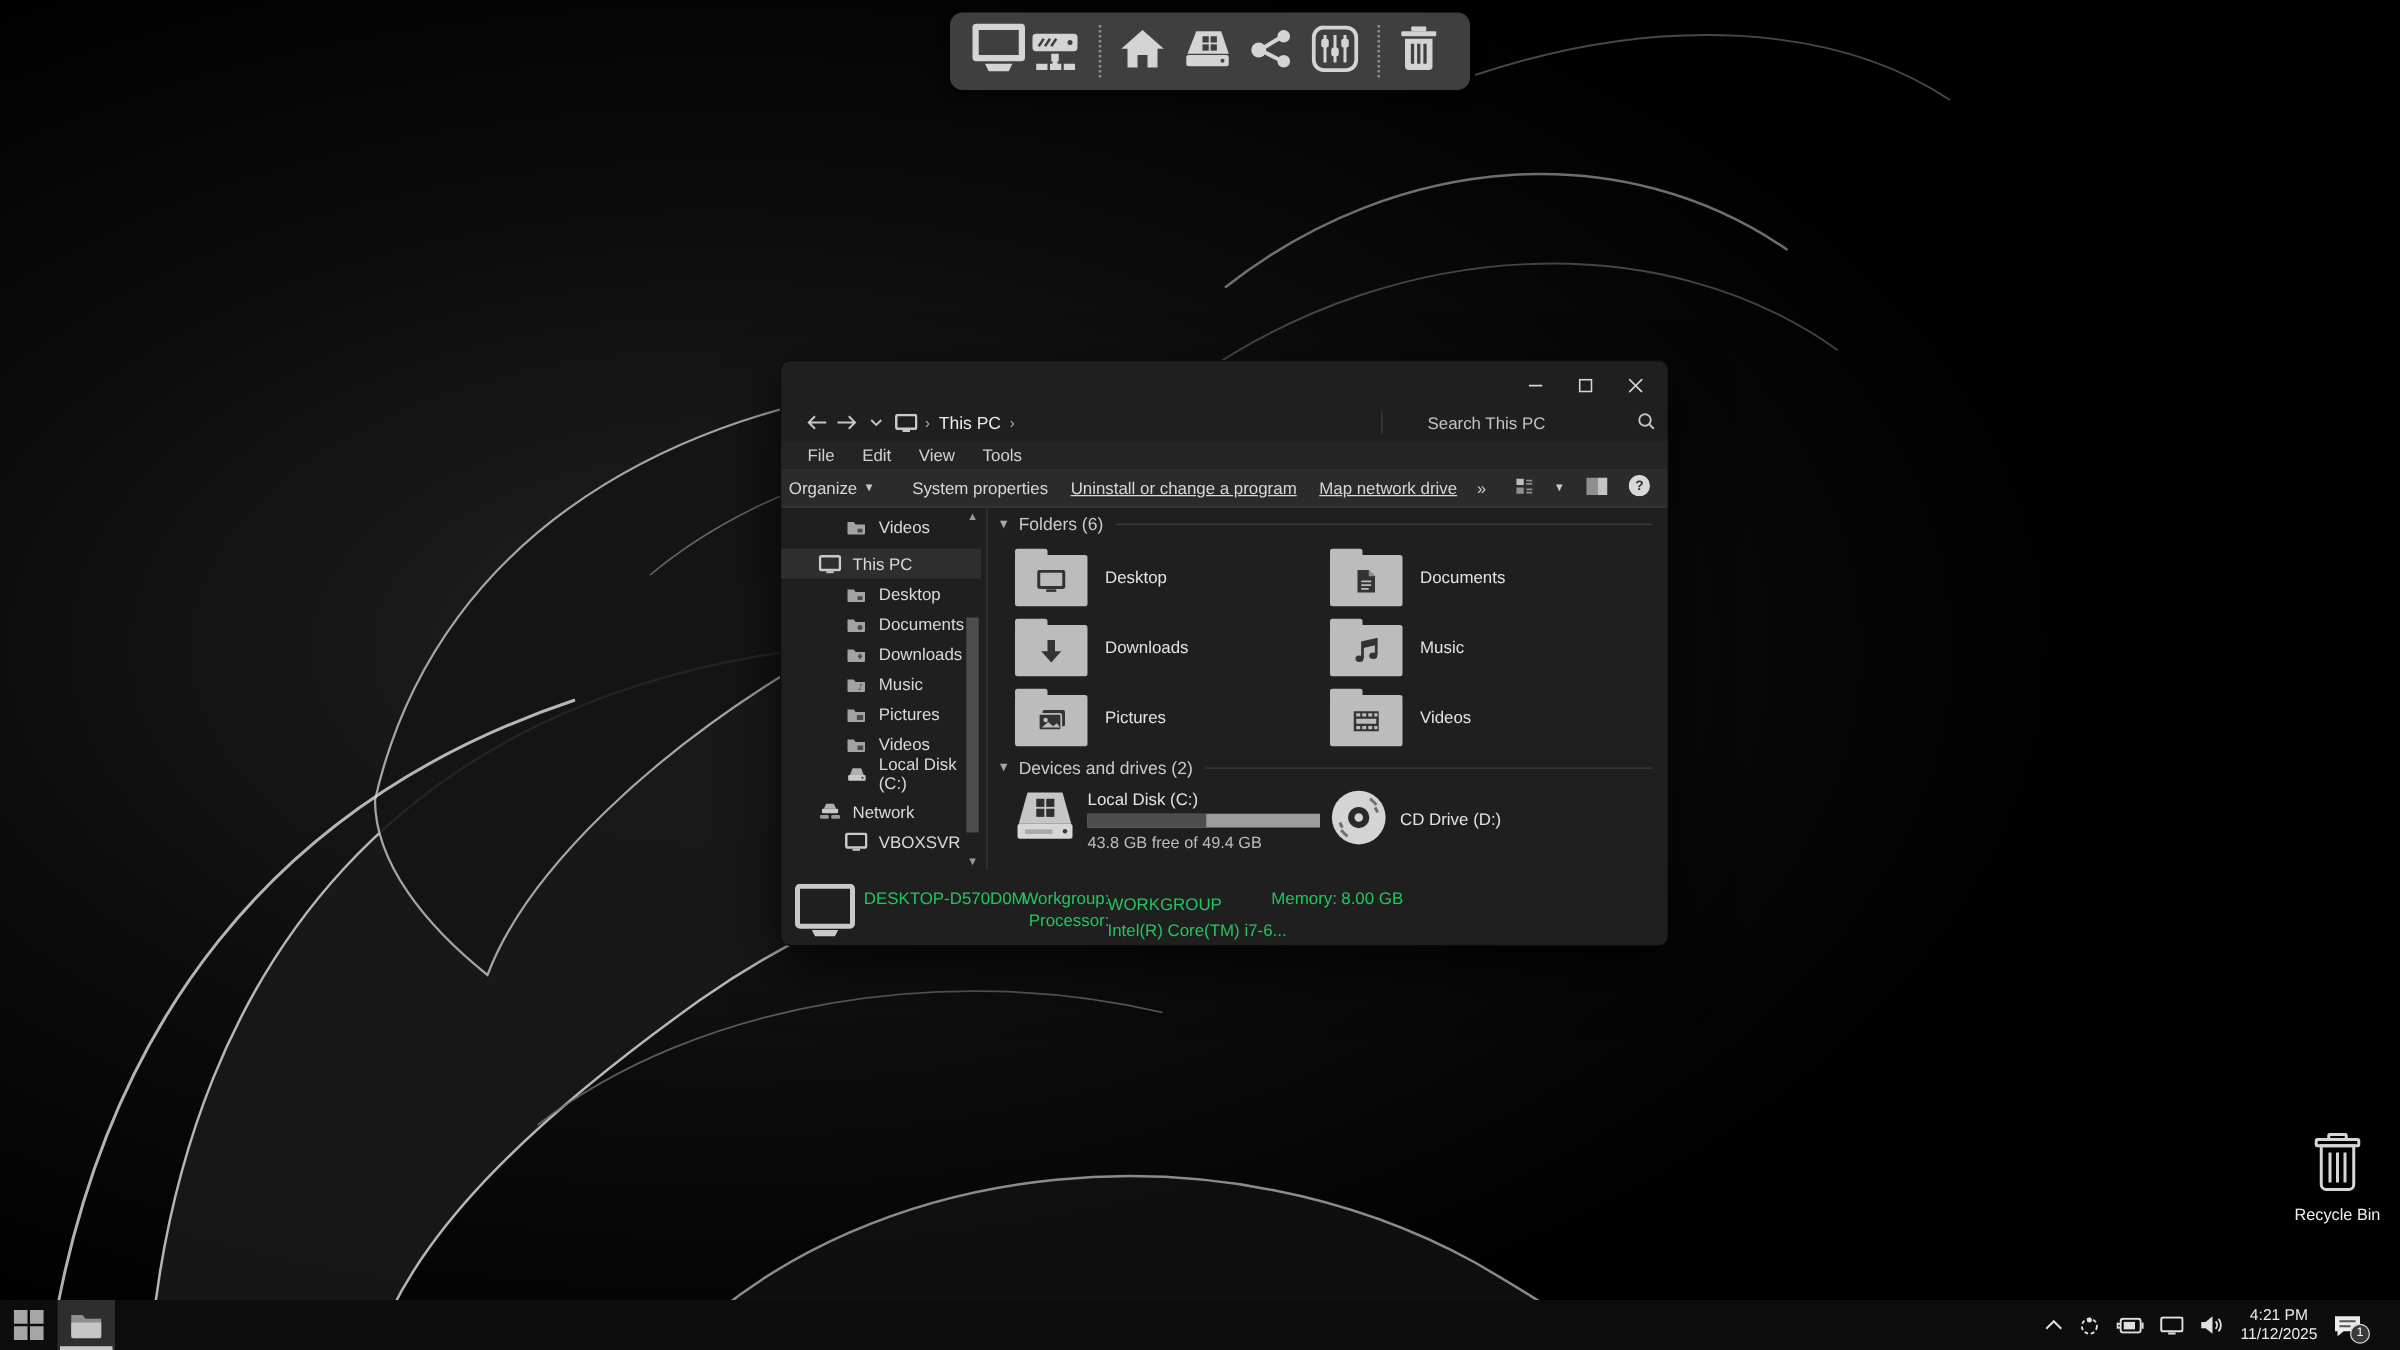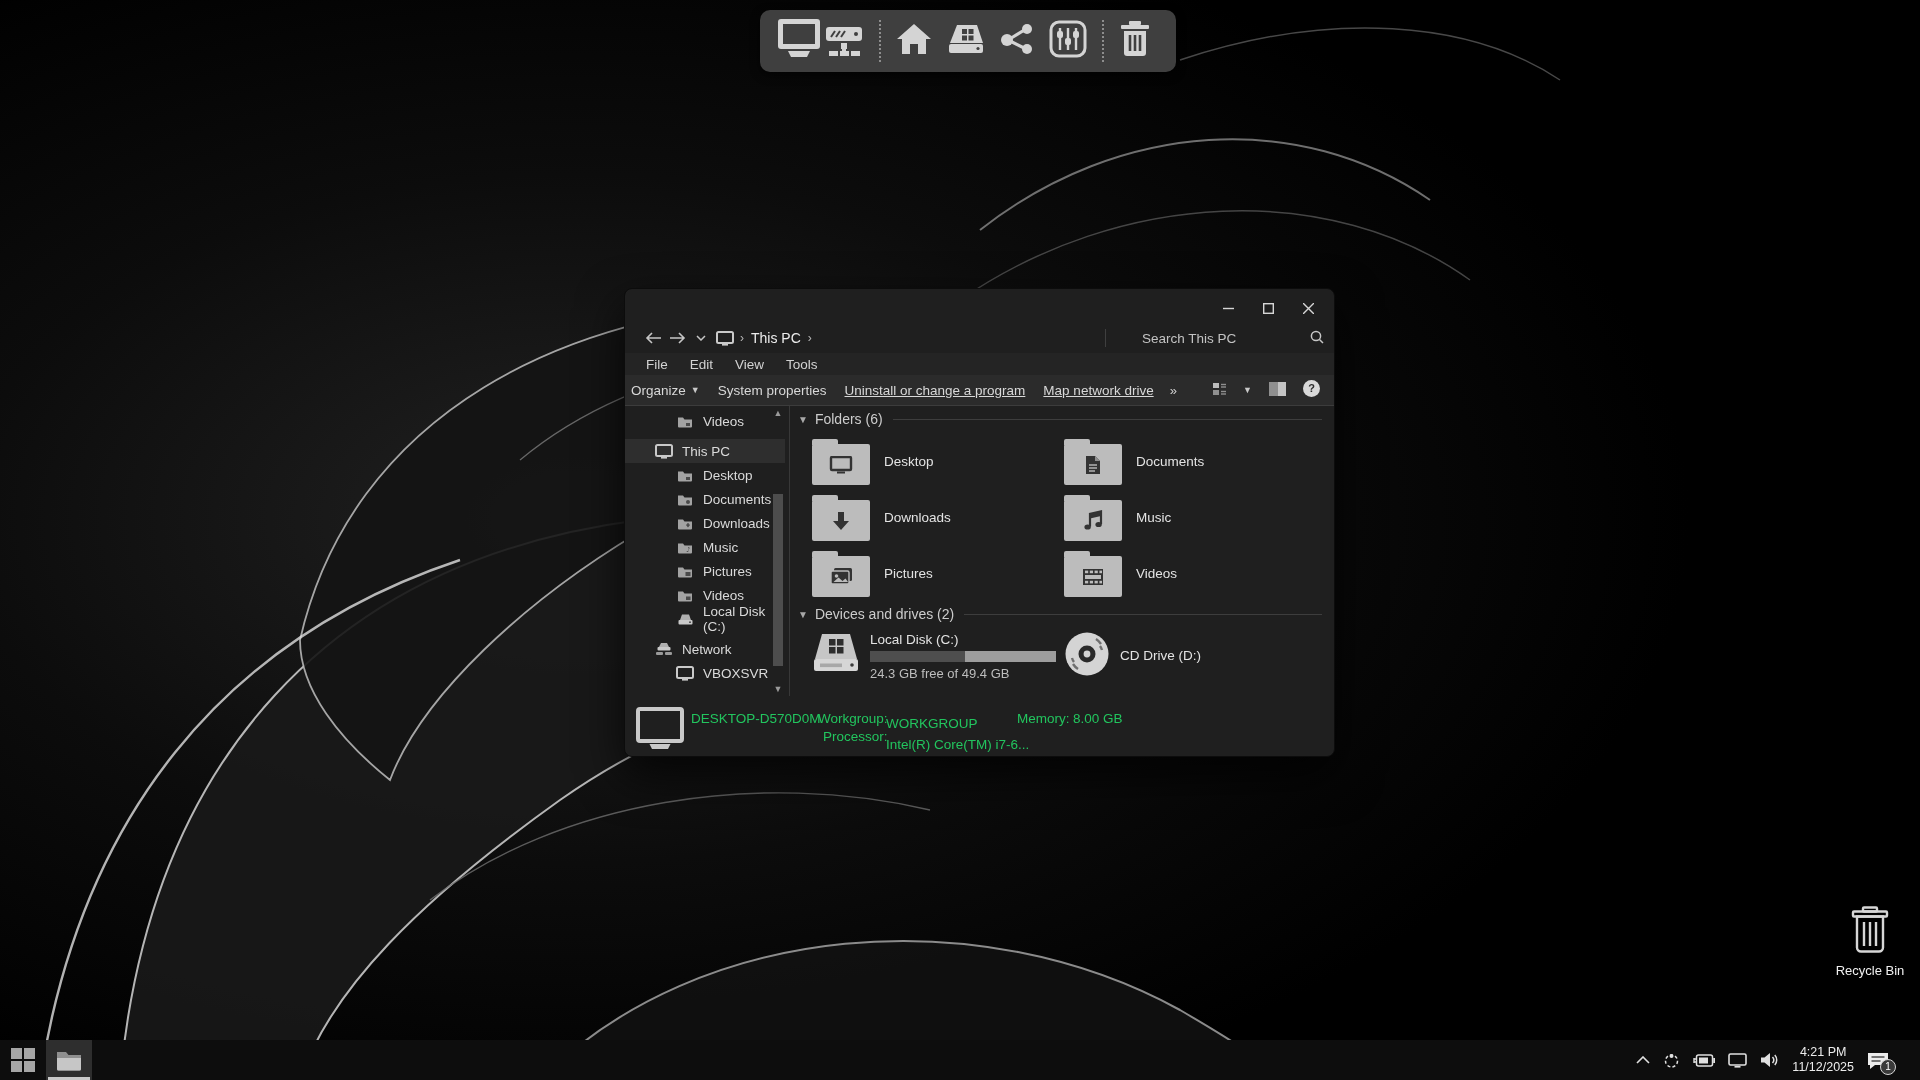--- a/index.html
+++ b/index.html
@@ -27,21 +27,21 @@
   .crumb { color:#ececec; margin:0 4px; }
   .crumb-sep { color:#b5b5b5; font-size:12px; margin:0 3px; }
   .search-sep { width:1px; height:18px; background:#3f3f3f; margin-left:auto; }
   .searchbox { width:218px; display:flex; align-items:center; padding-left:36px; }
   .search-ph { color:#c3c3c3; font-size:13.5px; flex:1; }
   .menurow { height:22px; display:flex; align-items:center; gap:22px; padding-left:21px;
     font-size:13.5px; color:#d2d2d2; background:#242424; }
   .toolbar { height:31px; background:#2b2b2b; border-bottom:1px solid #3c3c3c;
     display:flex; align-items:center; padding:0 14px 0 6px; font-size:13.5px; color:#d8d8d8; gap:14px; }
   .tb-btn { display:flex; align-items:center; gap:5px; white-space:nowrap; }
-  .tb-gap1 { margin-left:4px; } .tb-gap2 { margin-left:4px;text-decoration:underline; }
+  .tb-gap1 { margin-left:16px; } .tb-gap2 { margin-left:4px;text-decoration:underline; }
   .tb-right { margin-left:auto; display:flex; align-items:center; gap:17px; }
   .caret { font-size:9px; color:#c9c9c9; }
   .overflow-chevron { font-size:13px; color:#cfcfcf; margin-left:2px; }
 
   .window-body { display:flex; height:290px; position:relative; }
   .sidebar { width:164px; position:relative; padding-top:3px; font-size:13.5px; }
   .side-item { height:24px; display:flex; align-items:center; gap:9px; color:#dadada; width:160px; }
   .side-item .ic { width:18px; display:flex; justify-content:center; flex:none; }
   .lvl1 { padding-left:30px; } .lvl2 { padding-left:51px; }
   .sel { background:#2e2e2e; }
@@ -524,21 +524,21 @@
                   </g>
                 <rect x="8" y="33.5" width="22" height="3.6" fill="#a8a8a8"></rect>
                 <circle cx="40" cy="35" r="1.8" fill="#3a3a3a"></circle>
               </svg>
             </span>
             <span class="drive-info">
               <div class="drive-name">Local Disk (C:)</div>
               <div class="cap-bar">
                   <span class="cap-used"></span>
                 </div>
-              <div class="cap-detail">24.3 GB free of 49.4 GB</div>
+              <div class="cap-detail">43.8 GB free of 49.4 GB</div>
             </span>
           </div>
           <div class="drive-cd">
             <span>
               <svg width="46" height="46" viewBox="0 0 46 46">
                 <circle cx="23" cy="23" r="21.5" fill="#d4d4d4"></circle>
                 <g stroke="#6f6f6f" stroke-width="2.4" fill="none">
                     <path d="M32 8 a17 17 0 0 1 5 5"></path>
                     <path d="M36 15 a12 12 0 0 1 2 4"></path>
                     <path d="M14 38 a17 17 0 0 1 -5 -5"></path>

